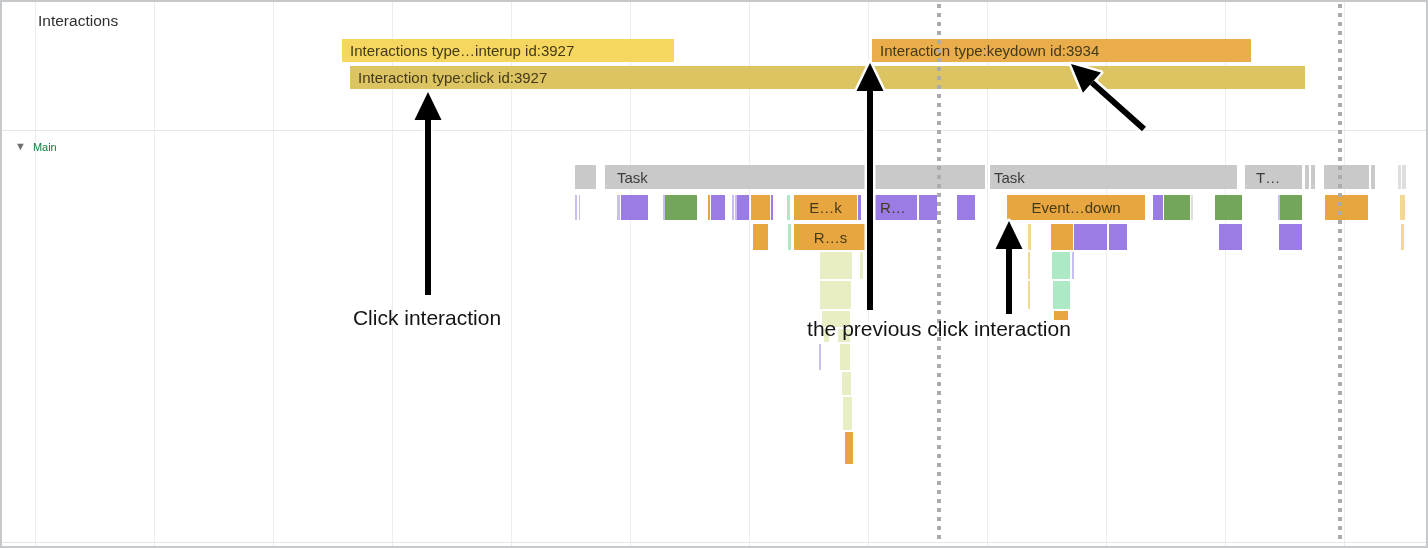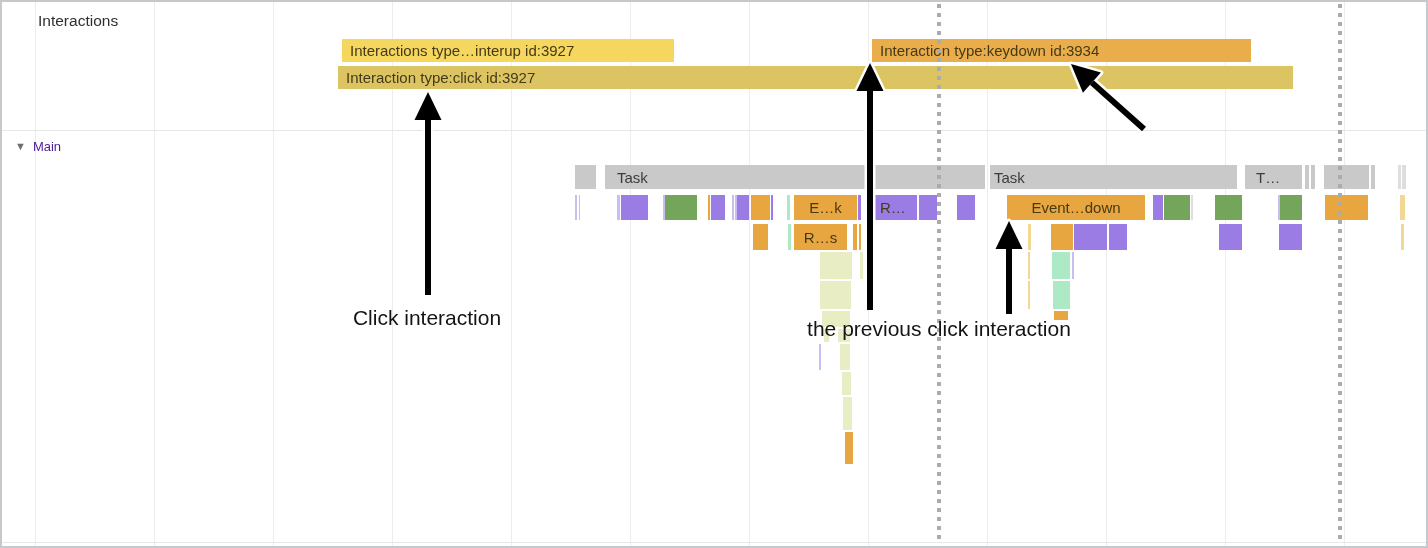--- a/index.html
+++ b/index.html
@@ -13,21 +13,21 @@
     font-family:"Liberation Sans",sans-serif;
   }
   .gridline{position:absolute;top:0;bottom:0;width:1px;background:#ededed;z-index:1;}
   .hsep{position:absolute;left:0;right:0;height:1px;background:#e6e6e6;z-index:1;}
   .track-label{
     position:absolute;z-index:6;color:#2f2f2f;font-size:15.5px;
   }
   #interactions-label{left:36px;top:10px;}
   #main-header{left:13px;top:137px;display:flex;align-items:center;gap:7px;}
   #main-tri{font-size:11px;color:#6e6e6e;line-height:15px;}
-  #main-text{color:#4c1d95;font-size:13px;}
+  #main-text{color:#15803d;font-size:11px;}
   .bar{
     position:absolute;z-index:2;box-sizing:border-box;
     display:flex;align-items:center;
     font-size:15px;line-height:1;color:#443a17;
     white-space:nowrap;overflow:hidden;
   }
   .bar.center{justify-content:center;}
   .bar.taskbar{color:#3c3c3c;}
   .dotted{
     position:absolute;top:2px;bottom:2px;width:4px;z-index:3;
@@ -64,21 +64,21 @@
   <div class="track-label" id="interactions-label">Interactions</div>
 
   <div id="main-header" class="track-label">
     <span id="main-tri">▼</span>
     <span id="main-text">Main</span>
   </div>
 
   <div id="bars-layer">
       <div class="bar" style="left: 340px; top: 37px; width: 332px; height: 23px; background: rgb(245, 215, 95); padding-left: 8px;">Interactions type…interup id:3927</div>
       <div class="bar" style="left: 870px; top: 37px; width: 379px; height: 23px; background: rgb(234, 173, 75); padding-left: 8px;">Interaction type:keydown id:3934</div>
-      <div class="bar" style="left: 336px; top: 64px; width: 955px; height: 23px; background: rgb(221, 196, 99); padding-left: 8px;">Interaction type:click id:3927</div>
+      <div class="bar" style="left: 348px; top: 64px; width: 955px; height: 23px; background: rgb(221, 196, 99); padding-left: 8px;">Interaction type:click id:3927</div>
       <div class="bar taskbar" style="left: 573px; top: 163px; width: 21px; height: 24px; background: rgb(201, 201, 201);"></div>
       <div class="bar taskbar" style="left: 603px; top: 163px; width: 380px; height: 24px; background: rgb(201, 201, 201); padding-left: 12px;">Task</div>
       <div class="bar taskbar" style="left: 988px; top: 163px; width: 247px; height: 24px; background: rgb(201, 201, 201); padding-left: 4px;">Task</div>
       <div class="bar taskbar" style="left: 1243px; top: 163px; width: 57px; height: 24px; background: rgb(201, 201, 201); padding-left: 11px;">T…</div>
       <div class="bar taskbar" style="left: 1303px; top: 163px; width: 4px; height: 24px; background: rgb(201, 201, 201);"></div>
       <div class="bar taskbar" style="left: 1309px; top: 163px; width: 4px; height: 24px; background: rgb(201, 201, 201);"></div>
       <div class="bar taskbar" style="left: 1322px; top: 163px; width: 45px; height: 24px; background: rgb(201, 201, 201);"></div>
       <div class="bar taskbar" style="left: 1369px; top: 163px; width: 4px; height: 24px; background: rgb(201, 201, 201);"></div>
       <div class="bar taskbar" style="left: 1396px; top: 163px; width: 3px; height: 24px; background: rgb(222, 222, 222);"></div>
       <div class="bar taskbar" style="left: 1400px; top: 163px; width: 4px; height: 24px; background: rgb(222, 222, 222);"></div>
@@ -105,21 +105,21 @@
       <div class="bar" style="left: 1151px; top: 193px; width: 10px; height: 25px; background: rgb(155, 124, 228);"></div>
       <div class="bar" style="left: 1162px; top: 193px; width: 26px; height: 25px; background: rgb(115, 166, 91);"></div>
       <div class="bar" style="left: 1189px; top: 193px; width: 2px; height: 25px; background: rgb(222, 222, 222);"></div>
       <div class="bar" style="left: 1213px; top: 193px; width: 27px; height: 25px; background: rgb(115, 166, 91);"></div>
       <div class="bar" style="left: 1276px; top: 193px; width: 2px; height: 25px; background: rgb(202, 189, 241);"></div>
       <div class="bar" style="left: 1278px; top: 193px; width: 22px; height: 25px; background: rgb(115, 166, 91);"></div>
       <div class="bar" style="left: 1323px; top: 193px; width: 43px; height: 25px; background: rgb(231, 166, 64);"></div>
       <div class="bar" style="left: 1398px; top: 193px; width: 5px; height: 25px; background: rgb(243, 216, 148);"></div>
       <div class="bar" style="left: 751px; top: 222px; width: 15px; height: 26px; background: rgb(231, 166, 64);"></div>
       <div class="bar" style="left: 786px; top: 222px; width: 3px; height: 26px; background: rgb(173, 233, 197);"></div>
-      <div class="bar center" style="left: 792px; top: 222px; width: 53px; height: 26px; background: rgb(231, 166, 64);">R…s</div>
+      <div class="bar center" style="left: 792px; top: 222px; width: 73px; height: 26px; background: rgb(231, 166, 64);">R…s</div>
       <div class="bar" style="left: 851px; top: 222px; width: 4px; height: 26px; background: rgb(231, 166, 64);"></div>
       <div class="bar" style="left: 857px; top: 222px; width: 2px; height: 26px; background: rgb(231, 166, 64);"></div>
       <div class="bar" style="left: 1026px; top: 222px; width: 3px; height: 26px; background: rgb(243, 216, 148);"></div>
       <div class="bar" style="left: 1049px; top: 222px; width: 22px; height: 26px; background: rgb(231, 166, 64);"></div>
       <div class="bar" style="left: 1072px; top: 222px; width: 33px; height: 26px; background: rgb(155, 124, 228);"></div>
       <div class="bar" style="left: 1107px; top: 222px; width: 18px; height: 26px; background: rgb(155, 124, 228);"></div>
       <div class="bar" style="left: 1217px; top: 222px; width: 23px; height: 26px; background: rgb(155, 124, 228);"></div>
       <div class="bar" style="left: 1277px; top: 222px; width: 23px; height: 26px; background: rgb(155, 124, 228);"></div>
       <div class="bar" style="left: 1399px; top: 222px; width: 3px; height: 26px; background: rgb(243, 216, 148);"></div>
       <div class="bar" style="left: 818px; top: 250px; width: 32px; height: 27px; background: rgb(233, 237, 196);"></div>

